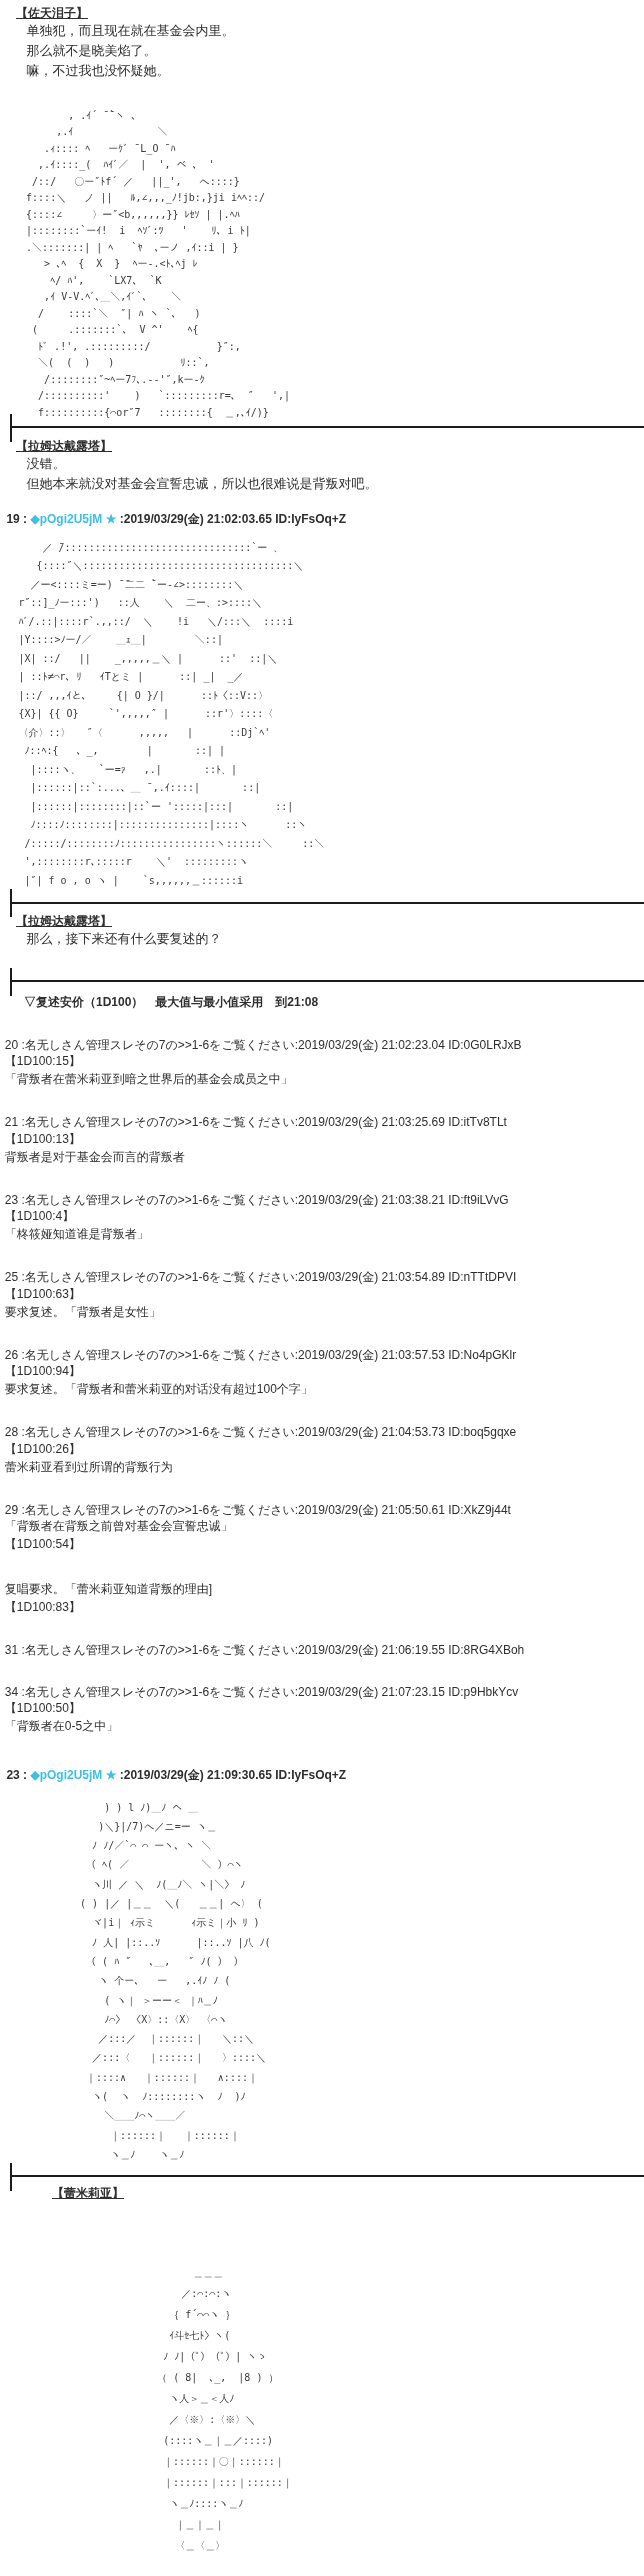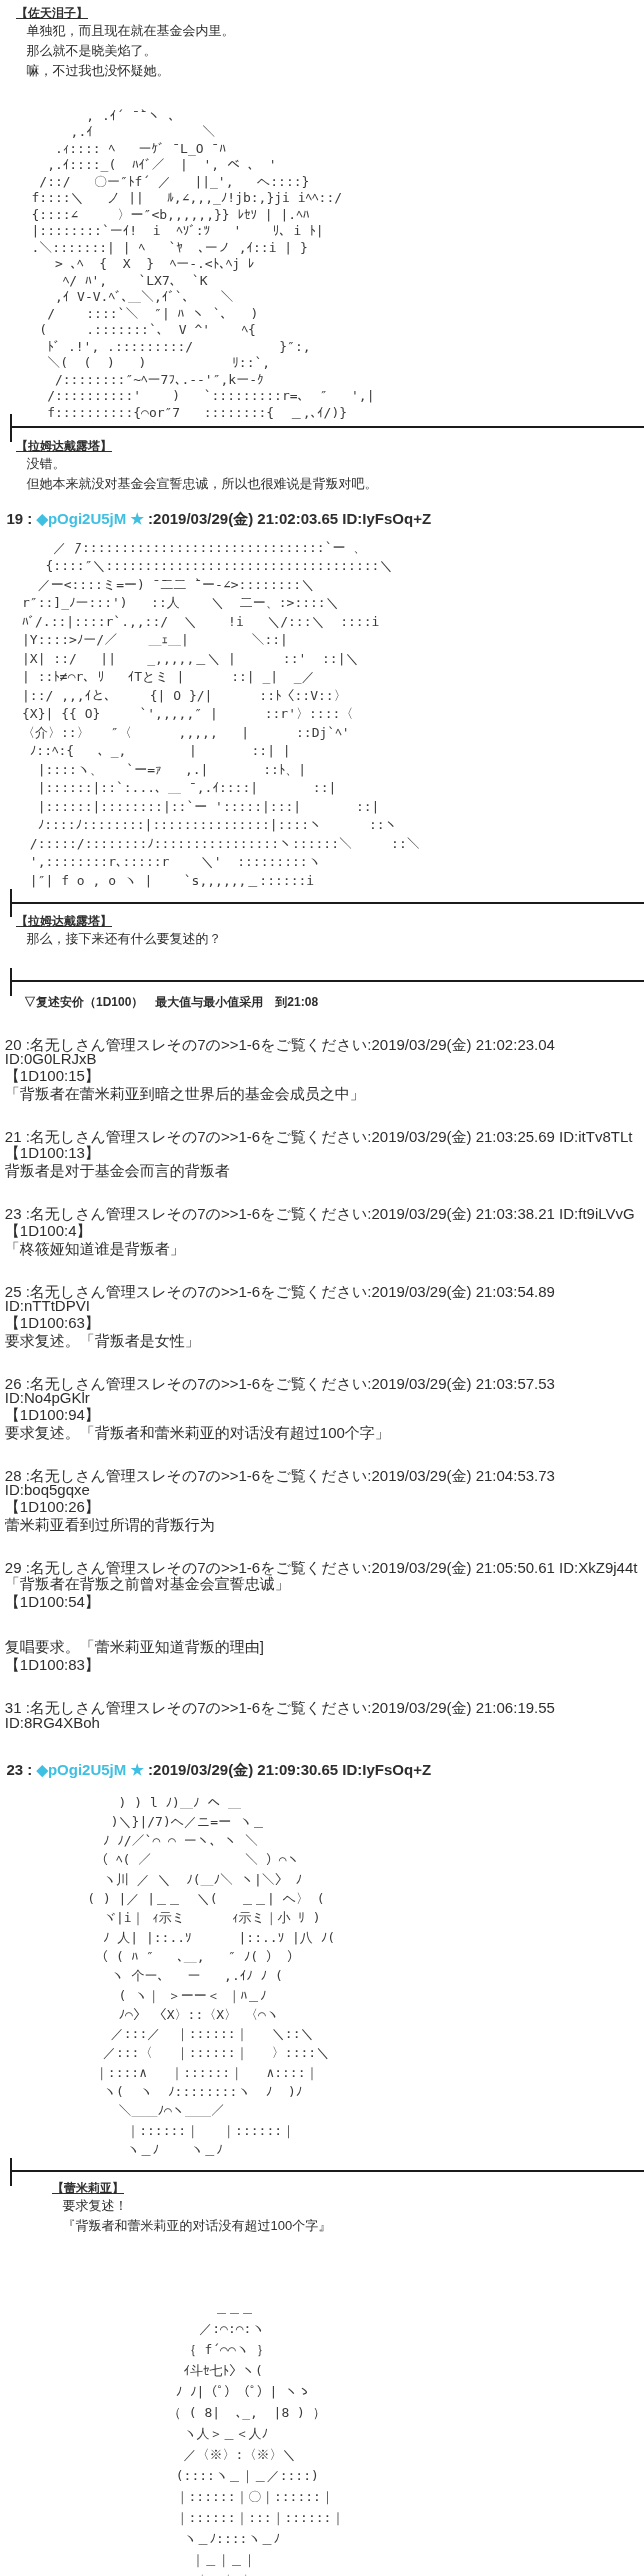--- a/index.html
+++ b/index.html
@@ -16,48 +16,48 @@
   .dlg { padding-left: 16px; }
   .dlg-name { font-size: 12px; line-height: 16px; font-weight: 600; text-decoration: underline; }
   .dlg-lines { font-size: 13px; line-height: 20px; font-weight: 400; padding-left: 10.5px; white-space: pre-line; }
   .dlg2 { margin-top: 9.7px; }
   .dlg3 { margin-top: 9.7px; }
   .dlg4 { margin-top: 8px; margin-left: 36px; }
 
   
   .aa {
     font-family: "DejaVu Sans Mono", monospace;
-    font-size: 13px; color: #3a3a3a;
+    font-size: 10px; color: #3a3a3a;
     margin: 0; white-space: pre;
   }
   .aa1 { line-height: 16.5px; margin-top: 27px; padding-left: 8px; }
   .aa2 { line-height: 18.5px;  margin-top: 11.3px; padding-left: 6.4px; }
   .aa3 { line-height: 19.3px;  margin-top: 14.5px; padding-left: 56px; }
   .aa4 { line-height: 21px;  margin-top: 61px; padding-left: 121px; }
 
   
   .sep { border-top: 2.4px solid #1b1b1b; margin-left: 11.3px; position: relative; }
   .sep .tick { position: absolute; left: -1.6px; top: -14.5px; width: 2.4px; height: 28px; background: #1b1b1b; display: block; }
   .sep1 { margin-top: 4.8px; }
   .sep2 { margin-top: 11.3px; }
   .sep3 { margin-top: 31px; }
   .sep4 { margin-top: 11.3px; }
 
   
   .anchor { margin-top: 11.3px; padding-left: 24px; font-size: 12px; font-weight: 600; }
 
   
-  .mod-header { font-size: 15px; line-height: 16px; padding-left: 6.4px; white-space: pre-wrap; font-weight: 600; }
+  .mod-header { font-size: 12px; line-height: 16px; padding-left: 6.4px; white-space: pre-wrap; font-weight: 600; }
   .mod19 { margin-top: 17.7px; }
   .mod37 { margin-top: 32px; }
   .trip { color: #3fc0e2; }
 
   
   .posts { margin-top: 27px; }
-  .post { padding-left: 4.8px; margin-bottom: 27px; font-size: 15px; font-weight: 500; }
+  .post { padding-left: 4.8px; margin-bottom: 27px; font-size: 12px; font-weight: 500; }
   .post-header { line-height: 14.5px; white-space: pre-wrap; }
   .post-body { line-height: 18px; white-space: pre-line; }
 </style>
 </head>
 <body>
 
 <div class="dlg dlg1">
   <div class="dlg-name">【佐天泪子】</div>
   <div class="dlg-lines">单独犯，而且现在就在基金会内里。
 那么就不是晓美焰了。
@@ -167,20 +167,25 @@
     <div class="post-body">「背叛者在背叛之前曾对基金会宣誓忠诚」
 【1D100:54】</div>
   </div>
   <div class="post">
     <div class="post-body">复唱要求。「蕾米莉亚知道背叛的理由]
 【1D100:83】</div>
   </div>
   <div class="post">
     <div class="post-header">31 :名无しさん管理スレその7の&gt;&gt;1-6をご覧ください:2019/03/29(金) 21:06:19.55 ID:8RG4XBoh</div>
   </div>
+  <div class="post">
+    <div class="post-header">34 :名无しさん管理スレその7の&gt;&gt;1-6をご覧ください:2019/03/29(金) 21:07:23.15 ID:p9HbkYcv</div>
+    <div class="post-body">【1D100:50】
+「背叛者在0-5之中」</div>
+  </div>
 </div>
 
 <div class="mod-header mod37"><span>23 : </span><span class="trip">◆pOgi2U5jM ★</span><span> :2019/03/29(金) 21:09:30.65 ID:IyFsOq+Z</span></div>
 
 <pre class="aa aa3">        ) ) l ﾉ)＿ﾉ ヘ ＿
        )＼}|/7)ヘ／ニ=ー ヽ＿
       ﾉ ﾉ/／`⌒ ⌒ ーヽ､ ヽ ＼
      （ ﾍ( ／            ＼ ）⌒ヽ
       ヽ川 ／ ＼  ﾉ(＿ﾉ＼ ヽ|＼〉 ﾉ
     ( ) |／ |＿＿  ＼(   ＿＿| ヘ〉 (
@@ -197,22 +202,20 @@
         ＼＿＿ﾉ⌒ヽ＿＿／
          ｜::::::｜   ｜::::::｜
          ヽ＿ﾉ    ヽ＿ﾉ</pre>
 
 <div class="sep sep4">
     <span class="tick"></span>
   </div>
 
 <div class="dlg dlg4">
   <div class="dlg-name">【蕾米莉亚】</div>
-  <div class="dlg-lines">要求复述！
-『背叛者和蕾米莉亚的对话没有超过100个字』</div>
 </div>
 
 <pre class="aa aa4">            ＿＿＿
           ／:⌒:⌒:ヽ
         ｛ f´⌒⌒ヽ ｝
         ｲ斗ｾ七ﾄ〉ヽ(
        ﾉ ﾉ|（ﾟ）（ﾟ）| ヽゝ
       （ ( 8|  ､_,  |8 ) ）
         ヽ人＞＿＜人ﾉ
         ／〈※〉:〈※〉＼

